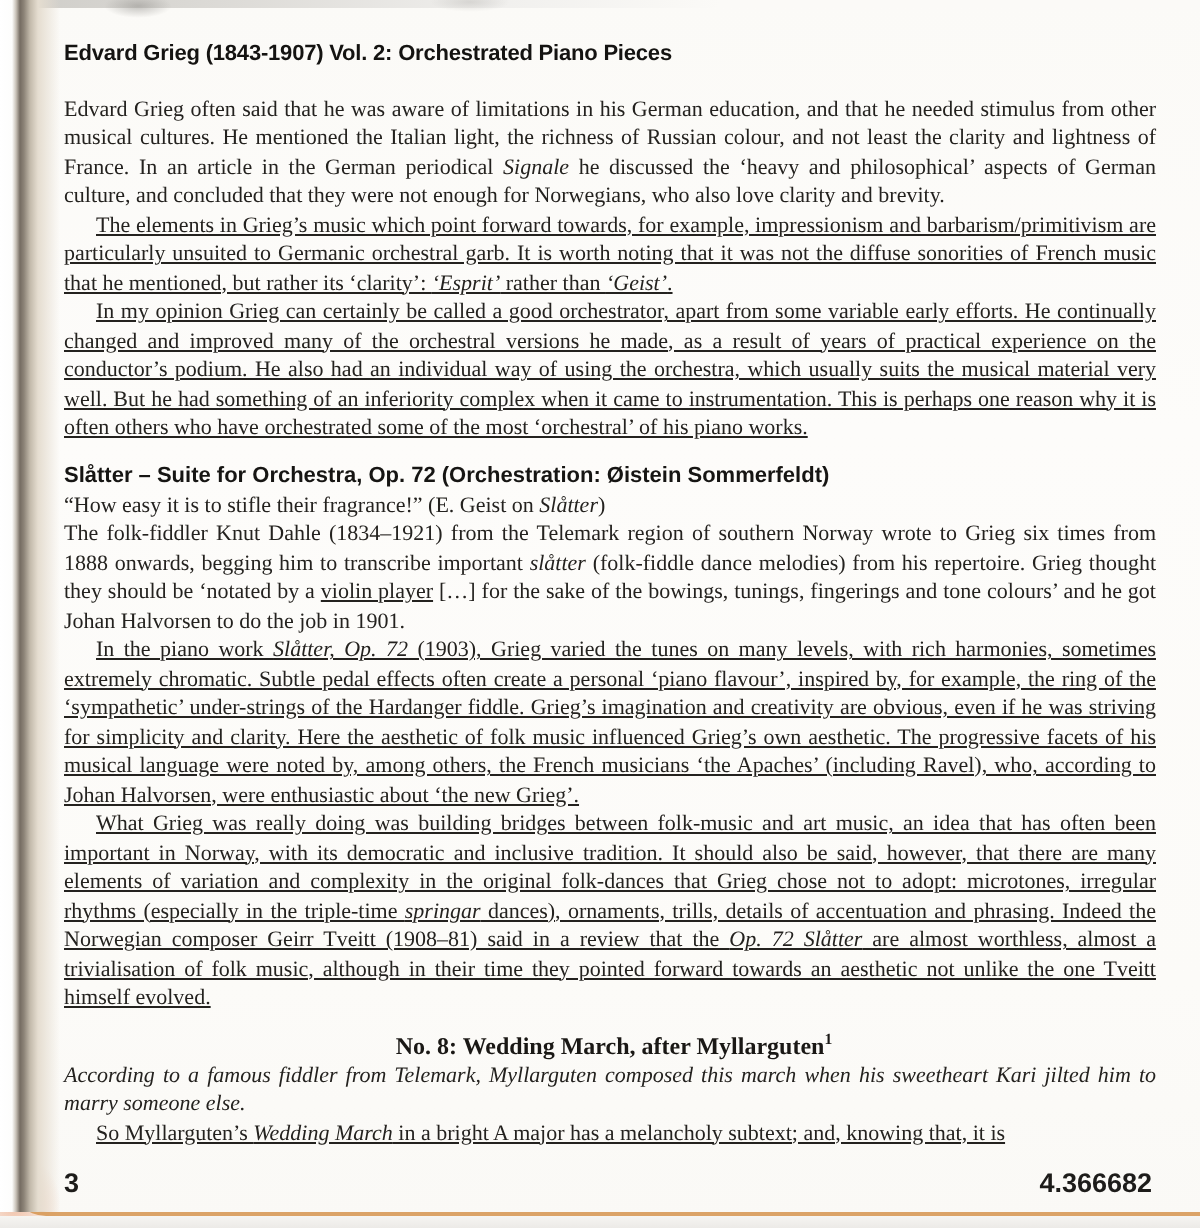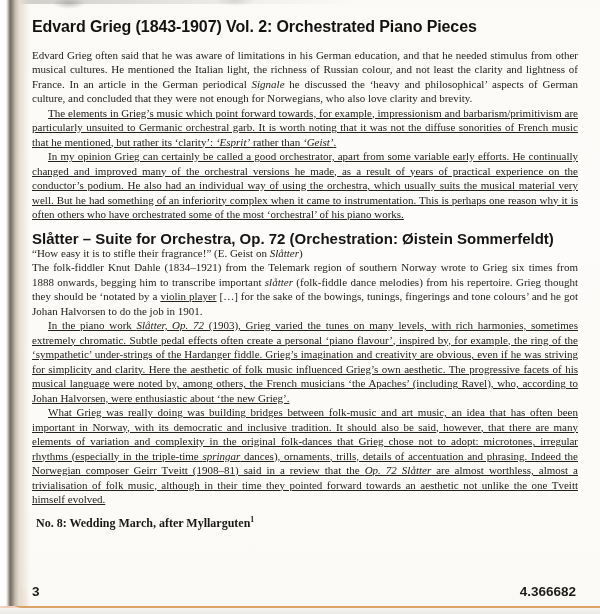--- a/index.html
+++ b/index.html
@@ -36,29 +36,29 @@
     position:absolute; bottom:0; left:0; right:0; height:6px;
     background:linear-gradient(180deg,#f6f5f2,#eceae7);
   }
   
   .content {
     position:absolute; left:32px; right:22px; top:20px;
     color:#24221f; font-size:11px; line-height:14.5px; text-align:justify;
   }
   h1 {
     margin:0 0 13px 0; font-family:"Liberation Sans", sans-serif;
-    font-size:16px; font-weight:bold; color:#141311; letter-spacing:-.1px; text-align:left;
+    font-size:11px; font-weight:bold; color:#141311; letter-spacing:-.1px; text-align:left;
   }
   h2 {
     margin:9px 0 0 0; font-family:"Liberation Sans", sans-serif;
-    font-size:15px; line-height:15px; font-weight:bold; color:#161513; text-align:left;
+    font-size:11px; line-height:15px; font-weight:bold; color:#161513; text-align:left;
   }
   h3 {
     margin:9px 0 0 4px; font-family:"Liberation Serif", serif;
-    font-size:12px; line-height:15px; font-weight:bold; color:#1a1815; text-align:left;
+    font-size:12px; line-height:15px; font-weight:bold; color:#1a1815; text-align:center;
   }
   p { margin:0; }
   .ind { text-indent:16px;text-decoration:underline; }
   .it { font-style:italic;margin-top:24px; }
   .un { text-decoration:underline; }
   sup { font-size:.65em; line-height:0; }
   .footer {
     position:absolute; left:32px; right:24px; bottom:15px;
     display:flex; justify-content:space-between; align-items:baseline;
     font-family:"Liberation Sans", sans-serif; font-size:13.5px; font-weight:bold; color:#1d1c1a;
@@ -80,20 +80,22 @@
     <p class="bp ind"><span>The elements in Grieg’s music which point forward towards, for example, impressionism and barbarism/primitivism are particularly unsuited to Germanic orchestral garb. It is worth noting that it was not the diffuse sonorities of French music that he mentioned, but rather its ‘clarity’: </span><span class="it">‘Esprit’</span><span> rather than </span><span class="it">‘Geist’</span><span>.</span></p>
     <p class="bp ind"><span>In my opinion Grieg can certainly be called a good orchestrator, apart from some variable early efforts. He continually changed and improved many of the orchestral versions he made, as a result of years of practical experience on the conductor’s podium. He also had an individual way of using the orchestra, which usually suits the musical material very well. But he had something of an inferiority complex when it came to instrumentation. This is perhaps one reason why it is often others who have orchestrated some of the most ‘orchestral’ of his piano works.</span></p>
 
     <h2>Slåtter – Suite for Orchestra, Op. 72 (Orchestration: Øistein Sommerfeldt)</h2>
     <p class="bp"><span>“How easy it is to stifle their fragrance!” (E. Geist on </span><span class="it">Slåtter</span><span>)</span></p>
     <p class="bp"><span>The folk-fiddler Knut Dahle (1834–1921) from the Telemark region of southern Norway wrote to Grieg six times from 1888 onwards, begging him to transcribe important </span><span class="it">slåtter</span><span> (folk-fiddle dance melodies) from his repertoire. Grieg thought they should be ‘notated by a </span><span class="un">violin player</span><span> […] for the sake of the bowings, tunings, fingerings and tone colours’ and he got Johan Halvorsen to do the job in 1901.</span></p>
     <p class="bp ind"><span>In the piano work </span><span class="it">Slåtter, Op. 72</span><span> (1903), Grieg varied the tunes on many levels, with rich harmonies, sometimes extremely chromatic. Subtle pedal effects often create a personal ‘piano flavour’, inspired by, for example, the ring of the ‘sympathetic’ under-strings of the Hardanger fiddle. Grieg’s imagination and creativity are obvious, even if he was striving for simplicity and clarity. Here the aesthetic of folk music influenced Grieg’s own aesthetic. The progressive facets of his musical language were noted by, among others, the French musicians ‘the Apaches’ (including Ravel), who, according to Johan Halvorsen, were enthusiastic about ‘the new Grieg’.</span></p>
     <p class="bp ind"><span>What Grieg was really doing was building bridges between folk-music and art music, an idea that has often been important in Norway, with its democratic and inclusive tradition. It should also be said, however, that there are many elements of variation and complexity in the original folk-dances that Grieg chose not to adopt: microtones, irregular rhythms (especially in the triple-time </span><span class="it">springar</span><span> dances), ornaments, trills, details of accentuation and phrasing. Indeed the Norwegian composer Geirr Tveitt (1908–81) said in a review that the </span><span class="it">Op. 72 Slåtter</span><span> are almost worthless, almost a trivialisation of folk music, although in their time they pointed forward towards an aesthetic not unlike the one Tveitt himself evolved.</span></p>
 
     <h3><span>No. 8: Wedding March, after Myllarguten</span><sup>1</sup></h3>
+    <p class="bp"><span class="it">According to a famous fiddler from Telemark, Myllarguten composed this march when his sweetheart Kari jilted him to marry someone else.</span></p>
+    <p class="bp ind"><span>So Myllarguten’s </span><span class="it">Wedding March</span><span> in a bright A major has a melancholy subtext; and, knowing that, it is</span></p>
   </div>
 
   <div class="footer">
     <span>3</span>
     <span>4.366682</span>
   </div>
 
   <div class="corner-glow"></div>
   <div class="page-curl"></div>
   <div class="bottom-strip"></div>

